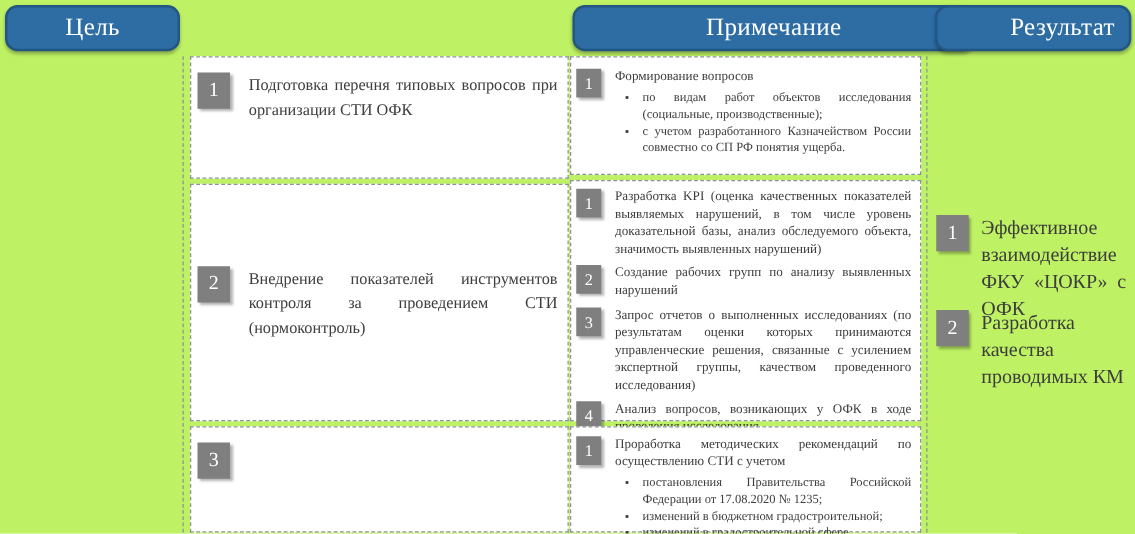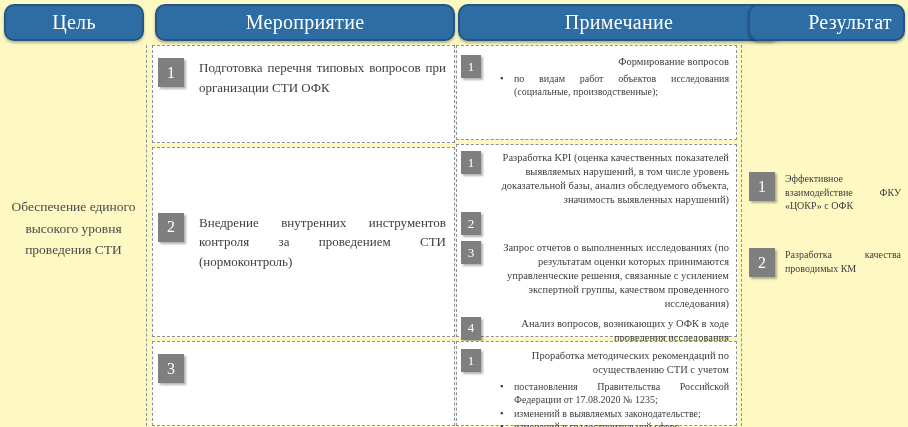--- a/index.html
+++ b/index.html
@@ -1,18 +1,18 @@
 <!DOCTYPE html>
 <html><head>
 <meta charset="utf-8">
 <style>
   * { margin:0; padding:0; box-sizing:border-box; }
   html,body { width:908px; height:427px; background:#fff; }
   body { font-family:"Liberation Serif", serif; color:#3d3d3d; }
-  .canvas { position:relative; width:908px; height:427px; background:#fef9c3; overflow:hidden; }
+  .canvas { position:relative; width:908px; height:427px; background:#bef264; overflow:hidden; }
 
   
   .hdr {
     position:absolute; top:4px; height:37px;
     background:#2e6da4; border:2px solid #235684; border-radius:10px;
     color:#fff; display:flex; align-items:center; justify-content:center;
     font-size:20px; letter-spacing:.3px;
     box-shadow:0 2px 3px rgba(0,0,0,.3);
   }
   .hdr-goal     { left:4px;   width:140px; }
@@ -54,122 +54,120 @@
   
   .act-item { padding:12px 8px 0 5px; gap:15px; }
   .act-item .txt { font-size:13px; line-height:1.5; }
   .just { text-align:justify; }
   .act-r2 { display:flex; align-items:center; }
   .act-r2 .act-item { padding-top:0; }
 
   
   .note-pad { padding:9px 7px 0 4px; display:flex; flex-direction:column; gap:7px; }
   .note-item { gap:11px; }
-  .note-item .txt { font-size:10.5px; line-height:1.32;text-align:right; }
+  .note-item .txt { font-size:10.5px; line-height:1.32; }
   .note-title { font-size:11.5px; line-height:1.3; }
   ul.bullets { list-style:none; margin:3px 0 0 8px; }
   ul.bullets li {
     position:relative; padding-left:14px; font-size:10px; line-height:1.35;
     text-align:justify;
   }
   ul.bullets li::before { content:"▪"; position:absolute; left:0; top:0; font-size:9px; color:#3d3d3d; }
 
   
   .result-zone { position:absolute; left:741px; top:45px; width:166px; height:381px; }
   .res-item { position:absolute; left:8px; width:152px; gap:10px; }
-  .res-item .txt { font-size:10px; line-height:1.35; text-align:justify; }
+  .res-item .txt { font-size:16px; line-height:1.35; text-align:justify; }
   .res-1 { top:127px; }
   .res-2 { top:203px; }
 </style>
 </head>
 <body>
 
 <div class="canvas">
 
   <div class="hdr hdr-goal">
     <span>Цель</span>
   </div>
-  <div class="hdr hdr-activity">
-    <span>Мероприятие</span>
-  </div>
   <div class="hdr hdr-note">
     <span>Примечание</span>
   </div>
   <div class="hdr hdr-result">
     <span>Результат</span>
   </div>
 
   <div class="vline" style="left:146px; top:45px; height:381px;"></div>
   <div class="vline" style="left:741px; top:45px; height:381px;"></div>
 
-  <div class="goal-text">Обеспечение единого высокого уровня проведения СТИ</div>
 
   <div class="box box-activity act-r1">
     <div class="item act-item">
       <div class="badge badge-lg">1</div>
       <div class="txt just">Подготовка перечня типовых вопросов при организации СТИ ОФК</div>
     </div>
   </div>
 
   <div class="box box-activity act-r2">
     <div class="item act-item">
       <div class="badge badge-lg">2</div>
-      <div class="txt just">Внедрение внутренних инструментов контроля за проведением СТИ (нормоконтроль)</div>
+      <div class="txt just">Внедрение показателей инструментов контроля за проведением СТИ (нормоконтроль)</div>
     </div>
   </div>
 
   <div class="box box-activity act-r3">
     <div class="item act-item">
       <div class="badge badge-lg">3</div>
     </div>
   </div>
 
   <div class="box box-note note-r1">
     <div class="note-pad">
       <div class="item note-item">
         <div class="badge badge-sm">1</div>
         <div>
           <div class="txt note-title">Формирование вопросов</div>
           <ul class="bullets">
             <li>по видам работ объектов исследования (социальные, производственные);</li>
+            <li>с учетом разработанного Казначейством России совместно со СП РФ понятия ущерба.</li>
           </ul>
         </div>
       </div>
     </div>
   </div>
 
   <div class="box box-note note-r2">
     <div class="note-pad" style="padding-top:6px; gap:6px;">
       <div class="item note-item">
         <div class="badge badge-sm">1</div>
         <div class="txt just">Разработка KPI (оценка качественных показателей выявляемых нарушений, в том числе уровень доказательной базы, анализ обследуемого объекта, значимость выявленных нарушений)</div>
       </div>
       <div class="item note-item">
         <div class="badge badge-sm">2</div>
+        <div class="txt just">Создание рабочих групп по анализу выявленных нарушений</div>
       </div>
       <div class="item note-item">
         <div class="badge badge-sm">3</div>
         <div class="txt just">Запрос отчетов о выполненных исследованиях (по результатам оценки которых принимаются управленческие решения, связанные с усилением экспертной группы, качеством проведенного исследования)</div>
       </div>
       <div class="item note-item">
         <div class="badge badge-sm">4</div>
         <div class="txt just">Анализ вопросов, возникающих у ОФК в ходе проведения исследования</div>
       </div>
     </div>
   </div>
 
   <div class="box box-note note-r3">
     <div class="note-pad" style="padding-top:7px;">
       <div class="item note-item">
         <div class="badge badge-sm">1</div>
         <div>
           <div class="txt note-title just">Проработка методических рекомендаций по осуществлению СТИ с учетом</div>
           <ul class="bullets">
             <li>постановления Правительства Российской Федерации от 17.08.2020 № 1235;</li>
-            <li>изменений в выявляемых законодательстве;</li>
+            <li>изменений в бюджетном градостроительной;</li>
             <li>изменений в градостроительной сфере.</li>
           </ul>
         </div>
       </div>
     </div>
   </div>
 
   <div class="result-zone">
     <div class="item res-item res-1">
       <div class="badge badge-lg">1</div>

